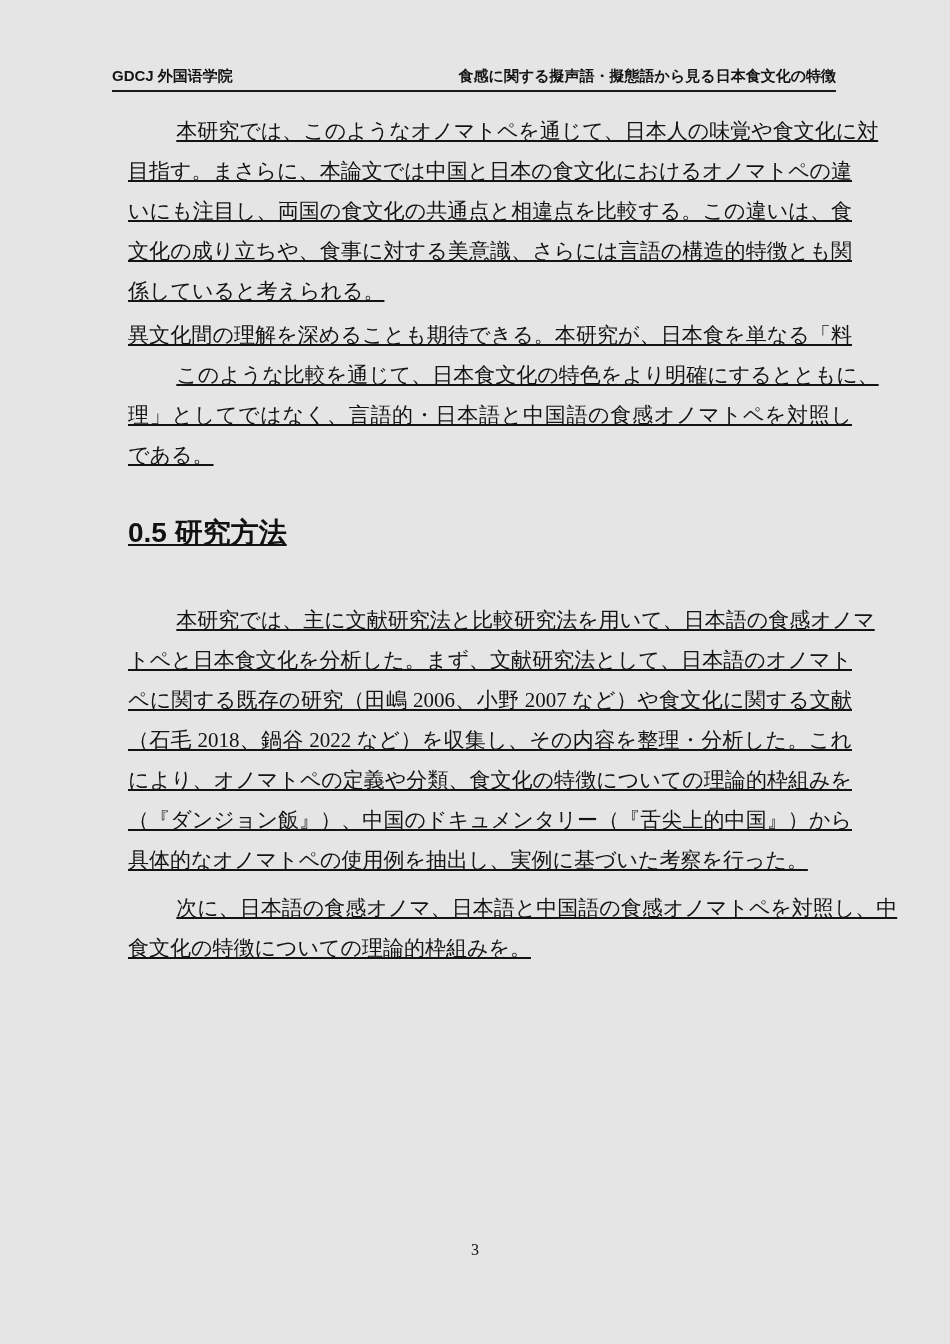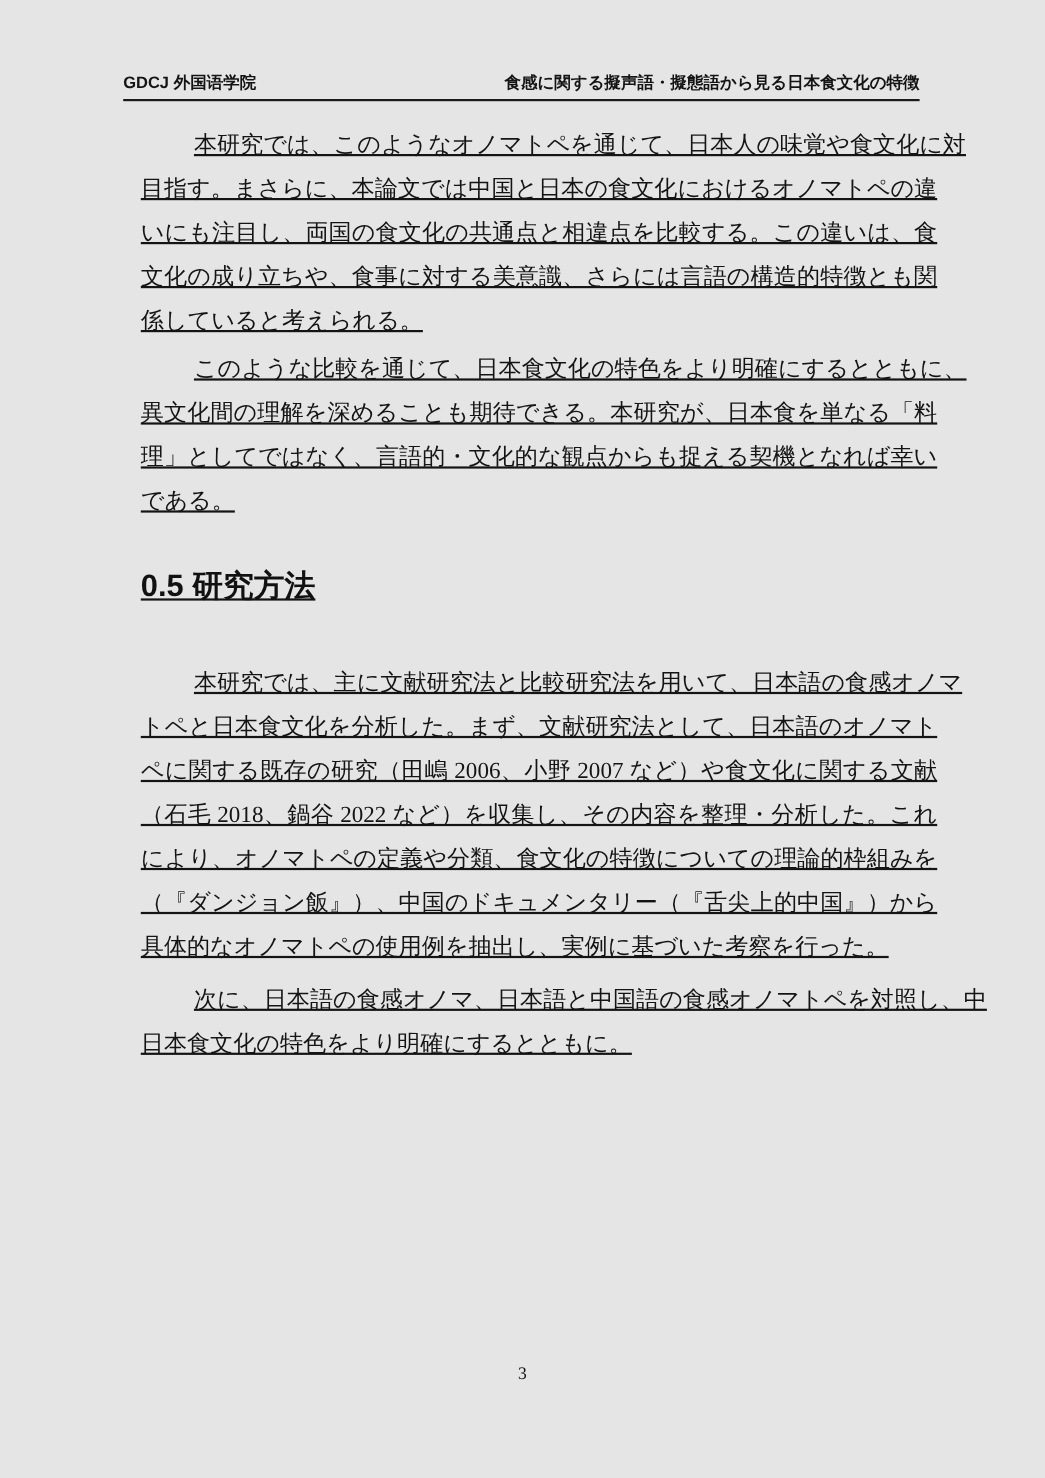--- a/index.html
+++ b/index.html
@@ -113,42 +113,42 @@
 
     <div class="para-group">
         <div class="para">
           <div class="line first">本研究では、このようなオノマトペを通じて、日本人の味覚や食文化に対</div>
           <div class="line">目指す。まさらに、本論文では中国と日本の食文化におけるオノマトペの違</div>
           <div class="line">いにも注目し、両国の食文化の共通点と相違点を比較する。この違いは、食</div>
           <div class="line">文化の成り立ちや、食事に対する美意識、さらには言語の構造的特徴とも関</div>
           <div class="line last">係していると考えられる。</div>
         </div>
         <div class="para">
+          <div class="line">異文化間の理解を深めることも期待できる。本研究が、日本食を単なる「料</div>
           <div class="line first">このような比較を通じて、日本食文化の特色をより明確にするとともに、</div>
-          <div class="line">異文化間の理解を深めることも期待できる。本研究が、日本食を単なる「料</div>
-          <div class="line">理」としてではなく、言語的・文化的な観点からも捉える契機となれば幸い</div>
+          <div class="line">理」としてではなく、言語的・日本語と中国語の食感オノマトペを対照し</div>
           <div class="line last">である。</div>
         </div>
       </div>
 
     <h2 class="section-heading">0.5 研究方法</h2>
 
     <div class="para-group method-group">
         <div class="para">
           <div class="line first">本研究では、主に文献研究法と比較研究法を用いて、日本語の食感オノマ</div>
           <div class="line">トペと日本食文化を分析した。まず、文献研究法として、日本語のオノマト</div>
           <div class="line">ペに関する既存の研究（田嶋 2006、小野 2007 など）や食文化に関する文献</div>
           <div class="line">（石毛 2018、鍋谷 2022 など）を収集し、その内容を整理・分析した。これ</div>
           <div class="line">により、オノマトペの定義や分類、食文化の特徴についての理論的枠組みを</div>
           <div class="line">（『ダンジョン飯』）、中国のドキュメンタリー（『舌尖上的中国』）から</div>
           <div class="line last">具体的なオノマトペの使用例を抽出し、実例に基づいた考察を行った。</div>
         </div>
         <div class="para">
           <div class="line first">次に、日本語の食感オノマ、日本語と中国語の食感オノマトペを対照し、中</div>
-          <div class="line last">日本食文化の特色をより明確にするとともに。</div>
+          <div class="line last">食文化の特徴についての理論的枠組みを。</div>
         </div>
       </div>
 
   </div>
 
   <div class="footer">
     <span>3</span>
   </div>
 
 </div>

